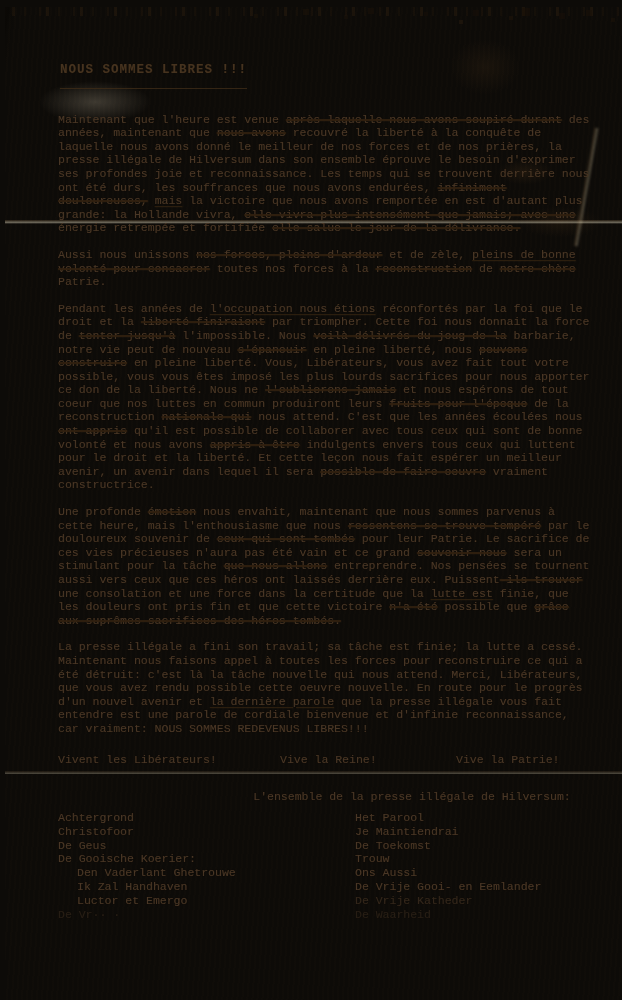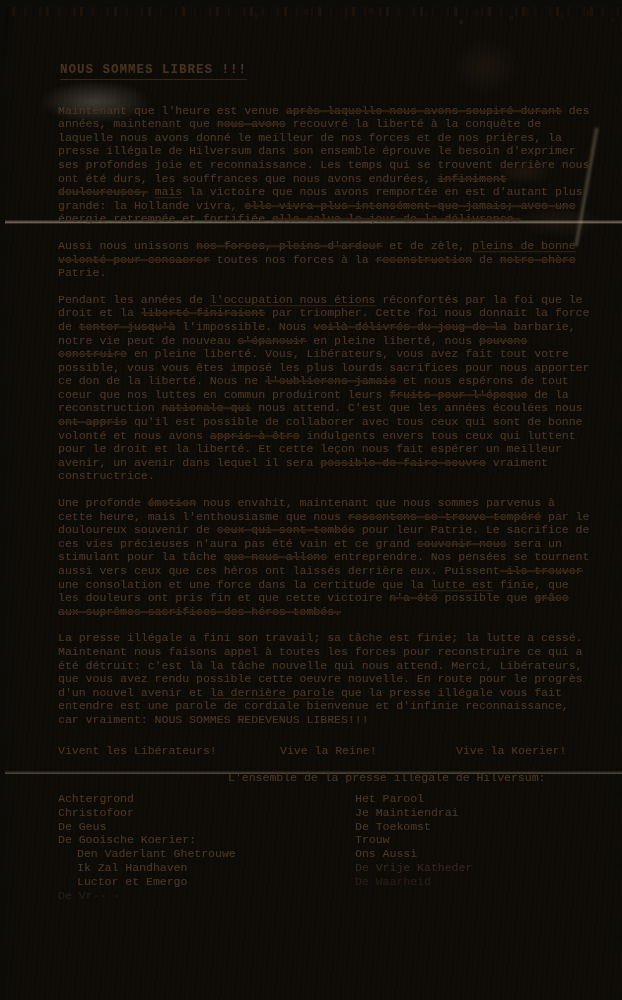--- a/index.html
+++ b/index.html
@@ -60,29 +60,29 @@
     pointer-events:none;filter:blur(1px);
   }
   .content{
     position:absolute;left:53px;top:56px;width:538px;
     color:#4a3726;font-size:11.5px;line-height:13.6px;
     text-shadow:0.3px 0.3px 0.7px rgba(56,38,18,0.5);
   }
   .title{
     display:inline-block;font-size:12.5px;font-weight:bold;letter-spacing:1px;
     margin:0 0 24px 2px;color:#46331f;
-    border-bottom:1.6px solid rgba(60,42,22,0.85);padding-bottom:1px;
+    border-bottom:1.6px solid rgba(60,42,22,0.85);padding-bottom:10px;
   }
   .para{margin:0 0 13px 0;}
   .struck{text-decoration:line-through;text-decoration-color:rgba(48,32,15,0.85);text-decoration-thickness:1.6px;}
   .underln{text-decoration:underline;text-decoration-color:rgba(48,32,15,0.8);text-decoration-thickness:1.4px;text-underline-offset:2px;}
   .slogans{display:flex;margin-top:17px;}
   .slogan-1{width:222px;flex:none;}
   .slogan-2{width:176px;flex:none;}
-  .signature{margin-top:14px;padding-left:170px;}
+  .signature{margin-top:24px;padding-left:170px;text-align:center;}
   .press{display:flex;margin-top:7px;}
   .press ul{margin:0;padding:0;list-style:none;}
   .col-left{width:297px;flex:none;padding-left:42px;box-sizing:border-box;}
   .press li{line-height:13.9px;white-space:nowrap;}
   .indent{padding-left:19px;}
   .faded{opacity:0.42;filter:blur(0.5px);}
   .semi-faded{opacity:0.62;}
 </style>
 </head>
 <body>
@@ -103,21 +103,21 @@
         <p class="para"><span>Maintenant que l'heure est venue </span><span class="struck">après laquelle nous avons soupiré durant</span><span> des années, maintenant que </span><span class="struck">nous avons</span><span> recouvré la liberté à la conquête de laquelle nous avons donné le meilleur de nos forces et de nos prières, la presse illégale de Hilversum dans son ensemble éprouve le besoin d'exprimer ses profondes joie et reconnaissance. Les temps qui se trouvent derrière nous ont été durs,  les souffrances que nous avons endurées, </span><span class="struck">infiniment douloureuses,</span><span> </span><span class="underln">mais</span><span> la victoire que nous avons remportée en est d'autant plus grande: la Hollande vivra, </span><span class="struck">elle vivra plus intensément que jamais; avec une</span><span> énergie retrempée et fortifiée </span><span class="struck">elle salue le jour de la délivrance.</span></p>
         <p class="para"><span>Aussi nous unissons </span><span class="struck">nos forces, pleins d'ardeur</span><span> et de zèle, </span><span class="underln">pleins de bonne</span><span> </span><span class="struck">volonté pour consacrer</span><span> toutes nos forces à la </span><span class="struck">reconstruction</span><span> de </span><span class="struck">notre chère</span><span> Patrie.</span></p>
         <p class="para"><span>Pendant les années de </span><span class="underln">l'occupation nous étions</span><span> réconfortés par la foi que le droit et la </span><span class="struck">liberté finiraient</span><span> par triompher. Cette foi nous donnait la force de </span><span class="struck">tenter jusqu'à</span><span> l'impossible. Nous </span><span class="struck">voilà délivrés du joug de la</span><span> barbarie, notre vie peut de nouveau </span><span class="struck">s'épanouir</span><span> en pleine liberté, nous </span><span class="struck">pouvons construire</span><span> en pleine liberté. Vous, Libérateurs, vous avez fait tout votre possible, vous vous êtes imposé les plus lourds sacrifices pour nous apporter ce don de la liberté. Nous ne </span><span class="struck">l'oublierons jamais</span><span> et nous espérons de tout coeur que nos luttes en commun produiront leurs </span><span class="struck">fruits pour l'époque</span><span> de la reconstruction </span><span class="struck">nationale qui</span><span> nous attend. C'est que les années écoulées nous </span><span class="struck">ont appris</span><span> qu'il est possible de collaborer avec tous ceux qui sont de bonne volonté et nous avons </span><span class="struck">appris à être</span><span> indulgents envers tous ceux qui luttent pour le droit et la liberté. Et cette leçon nous fait espérer un meilleur avenir, un avenir dans lequel il sera </span><span class="struck">possible de faire oeuvre</span><span> vraiment constructrice.</span></p>
         <p class="para"><span>Une profonde </span><span class="struck">émotion</span><span> nous envahit, maintenant que nous sommes parvenus à cette heure, mais l'enthousiasme que nous </span><span class="struck">ressentons se trouve tempéré</span><span> par le douloureux souvenir de </span><span class="struck">ceux qui sont tombés</span><span> pour leur Patrie. Le sacrifice de ces vies précieuses n'aura pas été vain et ce grand </span><span class="struck">souvenir nous</span><span> sera un stimulant pour la tâche </span><span class="struck">que nous allons</span><span> entreprendre. Nos pensées se tournent aussi vers ceux que ces héros ont laissés derrière eux. Puissent</span><span class="struck">-ils trouver</span><span> une consolation et une force dans la certitude que la </span><span class="underln">lutte est</span><span> finie, que les douleurs ont pris fin et que cette victoire </span><span class="struck">n'a été</span><span> possible que </span><span class="struck">grâce aux suprêmes sacrifices des héros tombés.</span></p>
         <p class="para"><span>La presse illégale a fini son travail; sa tâche est finie; la lutte a cessé. Maintenant nous faisons appel à toutes les forces pour reconstruire ce qui a été détruit: c'est là la tâche nouvelle qui nous attend. Merci, Libérateurs, que vous avez rendu possible cette oeuvre nouvelle. En route pour le progrès d'un nouvel avenir et </span><span class="underln">la dernière parole</span><span> que la presse illégale vous fait entendre est une parole de cordiale bienvenue et d'infinie reconnaissance, car vraiment: NOUS SOMMES REDEVENUS LIBRES!!!</span></p>
       </div>
 
     <div class="slogans">
       <span class="slogan-1">Vivent les Libérateurs!</span>
       <span class="slogan-2">Vive la Reine!</span>
-      <span class="slogan-3">Vive la Koerier!</span>
+      <span class="slogan-3">Vive la Patrie!</span>
     </div>
 
     <div class="signature">L'ensemble de la presse illégale de Hilversum:</div>
 
     <div class="press">
       <ul class="col-left">
           <li>Achtergrond</li>
           <li>Christofoor</li>
           <li>De Geus</li>
           <li>De Gooische Koerier:</li>
@@ -125,18 +125,19 @@
           <li class="indent">Ik Zal Handhaven</li>
           <li class="indent">Luctor et Emergo</li>
           <li class="faded">De Vr·· ·</li>
         </ul>
       <ul class="col-right">
           <li>Het Parool</li>
           <li>Je Maintiendrai</li>
           <li>De Toekomst</li>
           <li>Trouw</li>
           <li>Ons Aussi</li>
+          <li>De Vrije Gooi- en Eemlander</li>
           <li class="semi-faded">De Vrije Katheder</li>
           <li class="faded">De Waarheid</li>
         </ul>
     </div>
   </div>
 </div>
 
 </body></html>

